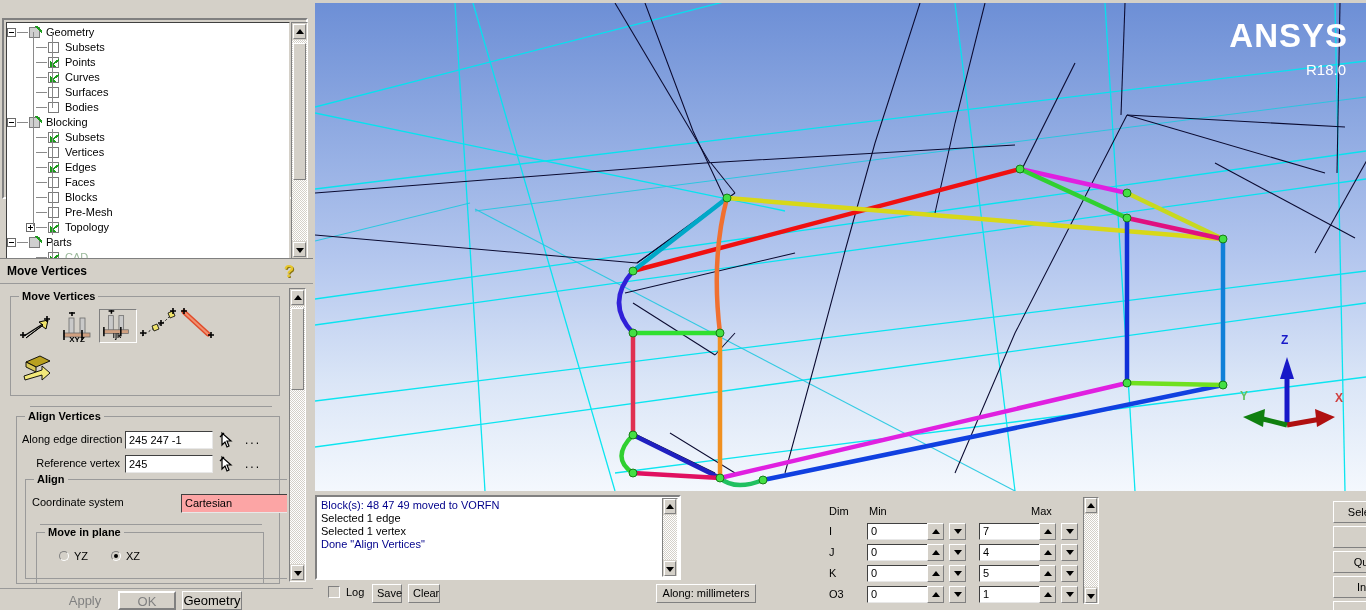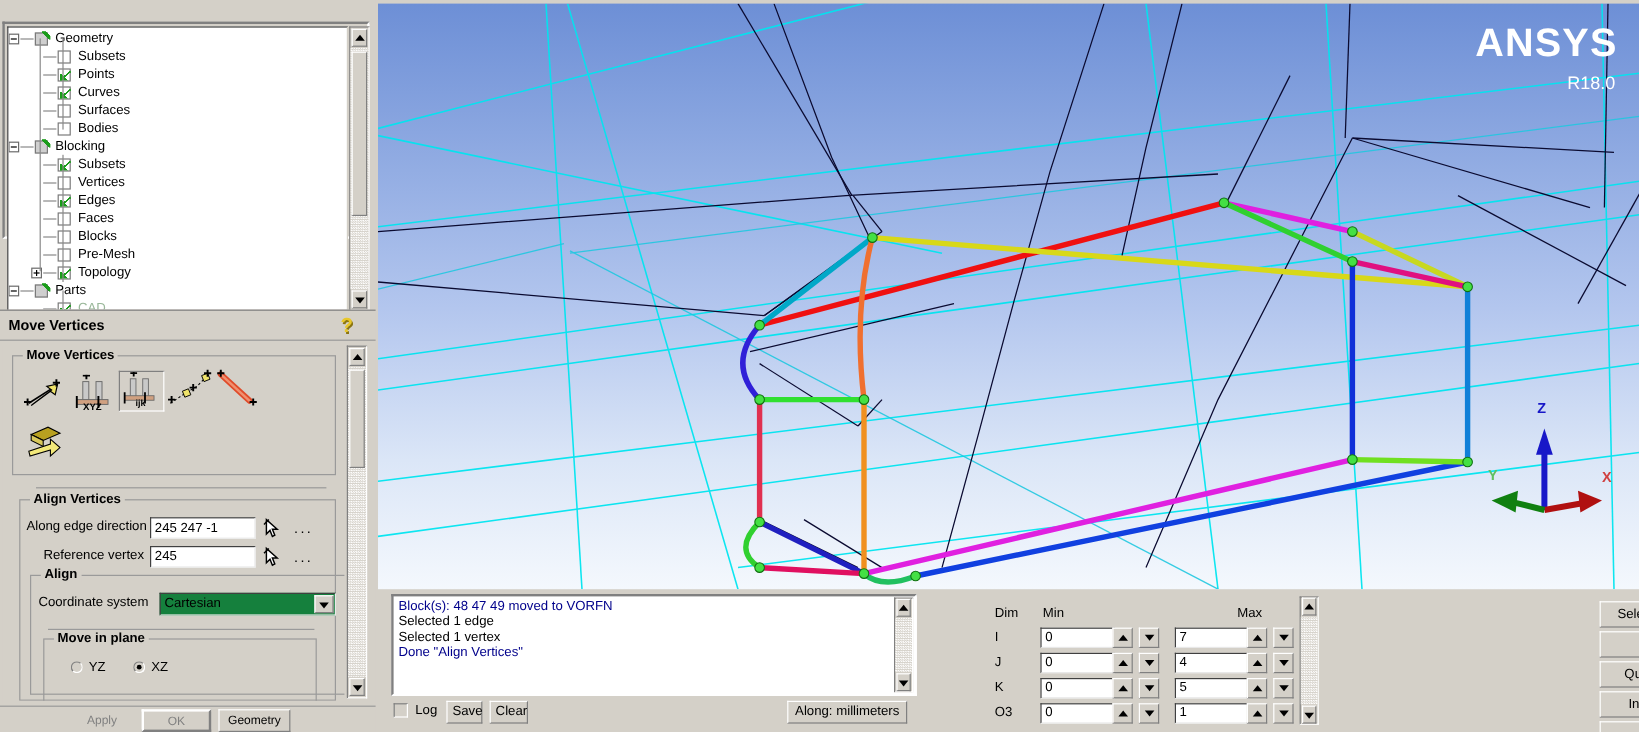--- a/index.html
+++ b/index.html
@@ -159,23 +159,23 @@
   .pickbtn {
     position: absolute; width: 20px; height: 18px;
     background: transparent; color: #000; font-size: 13px;
     text-align: center; line-height: 18px;
   }
   .dots {
     position: absolute; font-size: 12px; letter-spacing: 2px;
     color: #000; top: 2px;
   }
   .fsel {
-    position: absolute; height: 19px; background: #15803d;
+    position: absolute; height: 19px; background: #fca5a5;
     border: 1px solid; border-color: #404040 #e8e8e8 #e8e8e8 #404040;
-    font-size: 11px; line-height: 17px; padding-left: 3px;
+    font-size: 11px; line-height: 17px; padding-left: 3px; margin-left: 48px;
   }
   .fsel .caret {
     position: absolute; right: 1px; top: 1px; width: 16px; height: 15px;
     background: #d4d0c8;
     border: 1px solid; border-color: #ffffff #808080 #808080 #ffffff;
   }
   .fsel .caret::after {
     content: ""; position: absolute; left: 3px; top: 5px;
     border-left: 4px solid transparent; border-right: 4px solid transparent;
     border-top: 5px solid #000;
@@ -199,21 +199,21 @@
   }
 
   
   #mv-actions {
     position: absolute; left: 0; top: 588px; width: 313px; height: 22px;
     border-top: 1px solid #9a9a9a;
   }
   .abtn {
     position: absolute; top: 2px; height: 19px;
     background: #d4d0c8; text-align: center; line-height: 17px;
-    font-size: 10px;
+    font-size: 13px;
     border: 1px solid; border-color: #ffffff #808080 #808080 #ffffff;
   }
   .abtn.disabled { color: #808080; border-color: transparent; background: #d4d0c8; }
   .abtn.default { border-width: 2px; }
 
   
   #viewport {
     position: absolute; left: 315px; top: 3px; width: 1051px; height: 488px;
     overflow: hidden;
     background: linear-gradient(to bottom, #6d8fd6 0%, #8aa6e0 22%, #b3c6ee 52%, #dbe6f7 78%, #f4f8fd 100%);
@@ -228,21 +228,21 @@
     font-size: 15px; color: #ffffff; font-weight: normal;
   }
   .triad-lab {
     position: absolute; font-size: 12px; font-weight: bold;
   }
 
   
   #bottom { position: absolute; left: 315px; top: 493px; width: 1051px; height: 117px; background: #d4d0c8; }
 
   #msg-panel {
-    position: absolute; left: 11px; top: 2px; width: 438px; height: 85px;
+    position: absolute; left: 0; top: 2px; width: 366px; height: 85px;
     background: #ffffff;
     border: 2px solid; border-color: #808080 #ffffff #ffffff #808080;
   }
   #msg-text {
     position: absolute; left: 4px; top: 2px; right: 20px;
     font-size: 11px; line-height: 13px;
   }
   .ml { white-space: nowrap; }
   .ml.blue { color: #00008b; }
   .ml.black { color: #000; }

